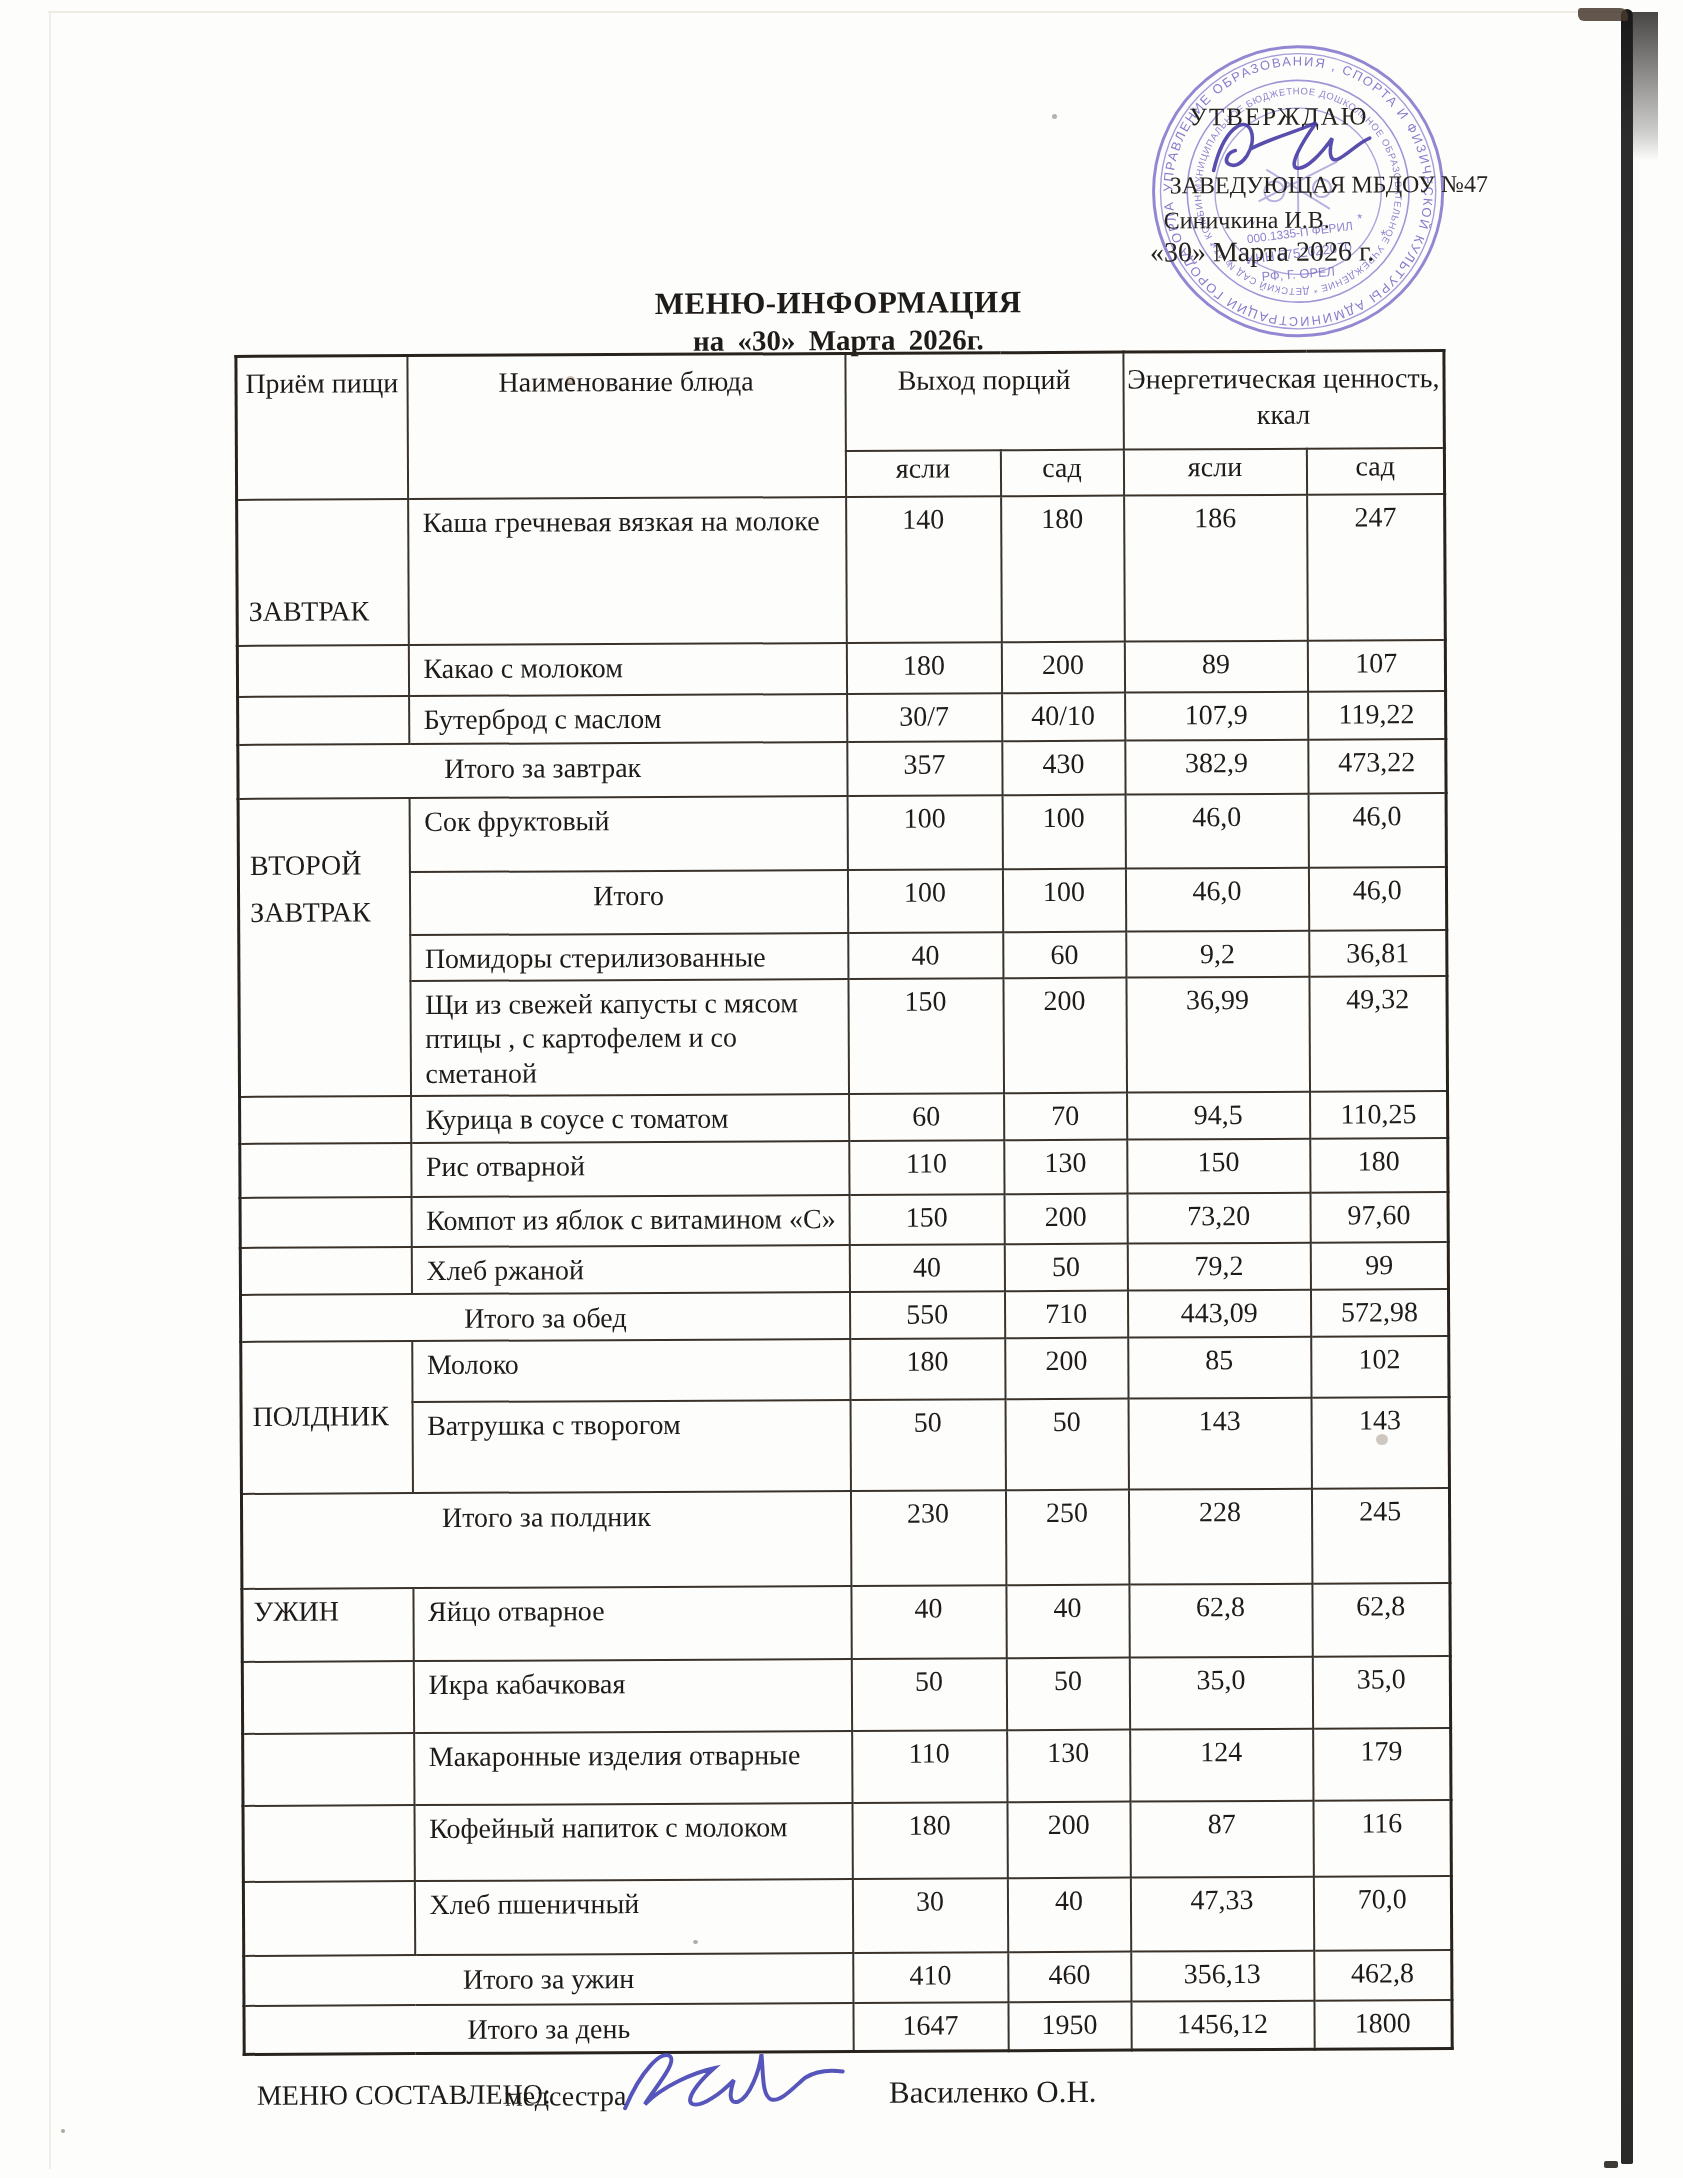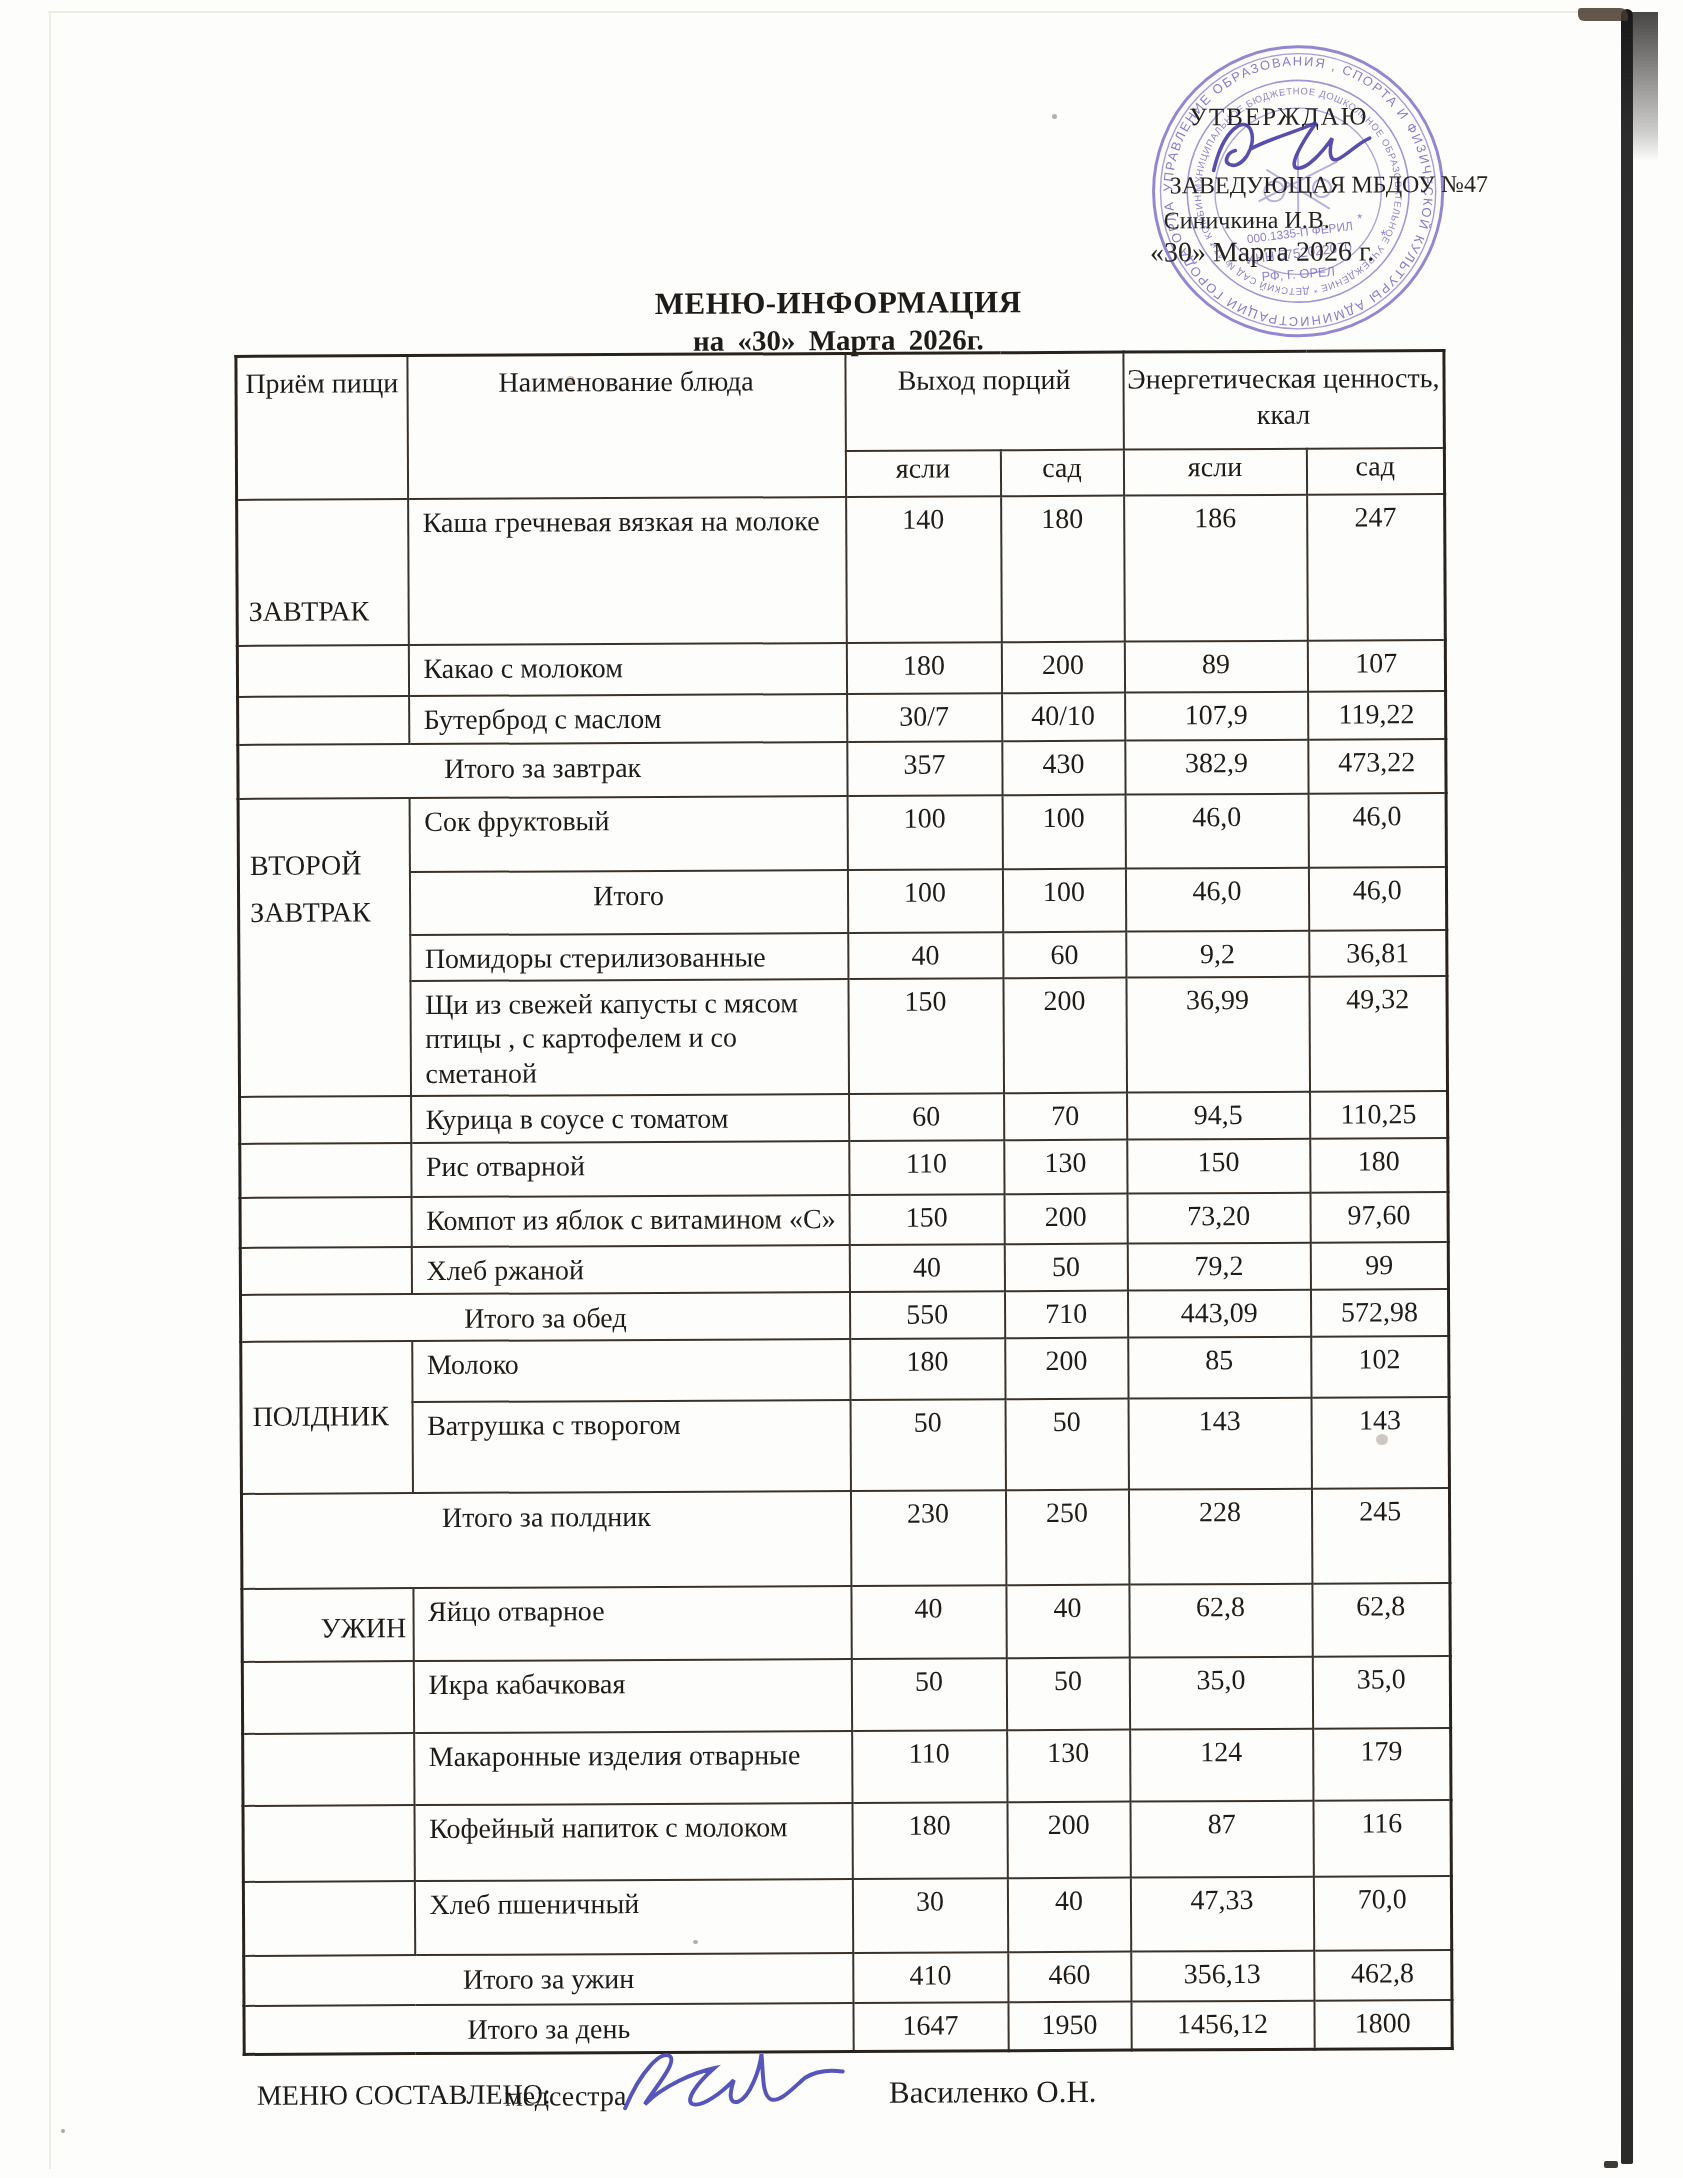--- a/index.html
+++ b/index.html
@@ -28,21 +28,21 @@
              table-layout:fixed;}
   table.menu td,table.menu th{border:2px solid #3a332b;font-weight:normal;
              font-size:28px;vertical-align:top;overflow:hidden;}
   table.menu{border:3px solid #29231d;}
   th.h-main{padding-top:8px;text-align:center;line-height:1.3;}
   th.h-sub{vertical-align:middle;text-align:center;font-size:28px;}
   td.meal-cell{text-align:left;padding:4px 6px 6px 10px;line-height:1.3;}
   td.meal-cell.align-bottom{vertical-align:bottom;padding-bottom:14px;margin-top:48px;}
   td.meal-cell.align-top-gap{vertical-align:top;padding-top:42px;line-height:1.68;}
   td.meal-cell.align-middle{vertical-align:middle;}
-  td.meal-cell.align-top{vertical-align:top;padding-top:21px;text-align:right;}
+  td.meal-cell.align-top{vertical-align:top;padding-top:4px;}
   td.dish-cell{padding:6px 8px 4px 14px;line-height:1.23;}
   td.total-cell{text-align:center;padding:7px 4px 4px 4px;}
   td.num-cell{text-align:center;padding-top:6px;}
   
   .stamp-svg{position:absolute;left:1154px;top:45px;opacity:.88;}
   .approve{position:absolute;color:#26221f;white-space:nowrap;z-index:5;}
   .approve-label{left:1194px;top:105px;font-size:25px;letter-spacing:2px;font-family:Liberation Serif, serif;}
   .approve-title{left:1174px;top:174px;font-size:24px;}
   .approve-name{left:1168px;top:209px;font-size:24px;}
   .approve-date{left:1154px;top:238px;font-size:28px;}

